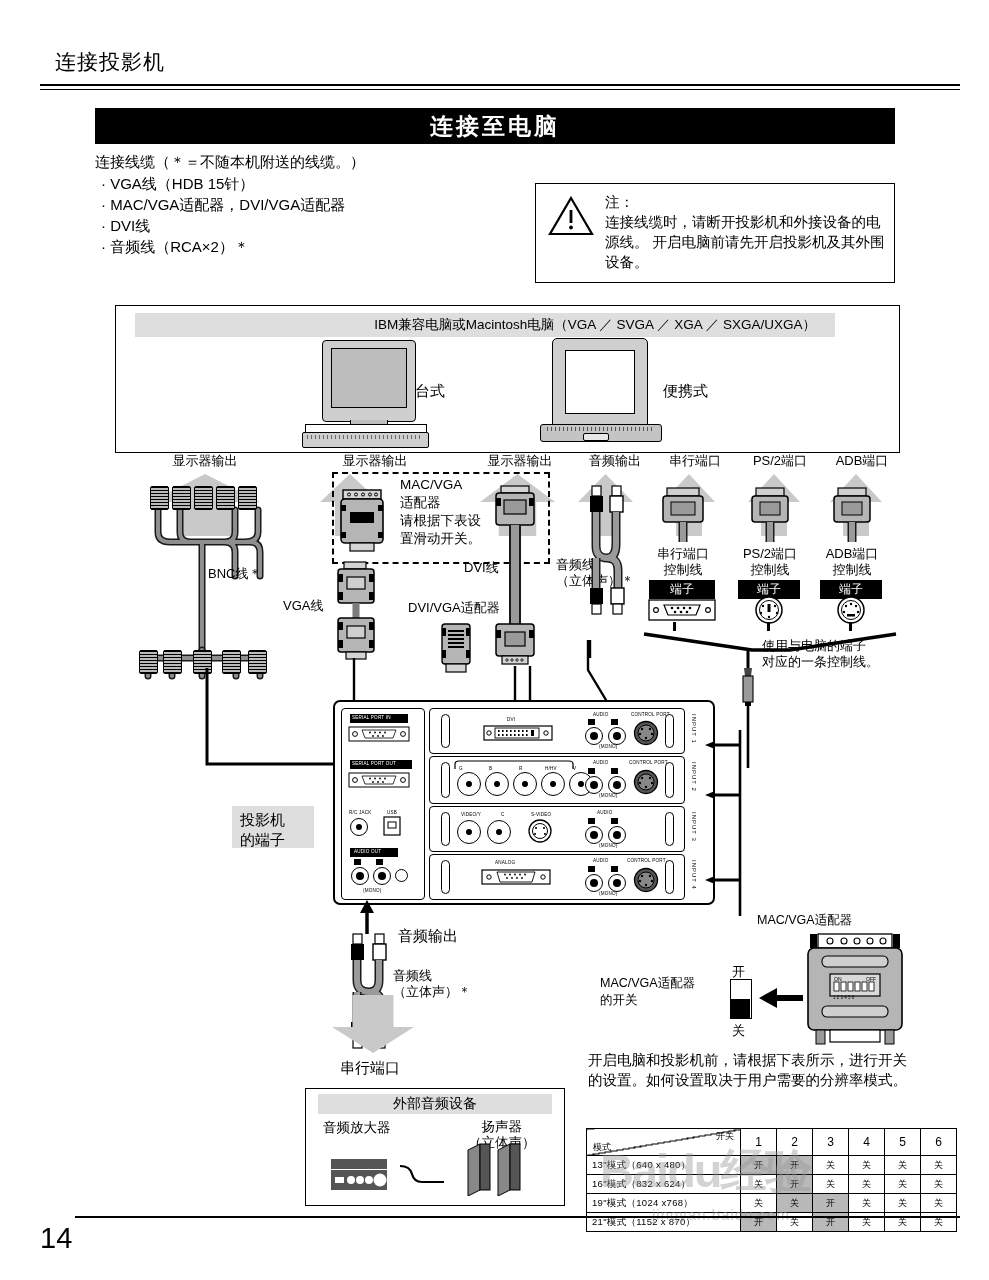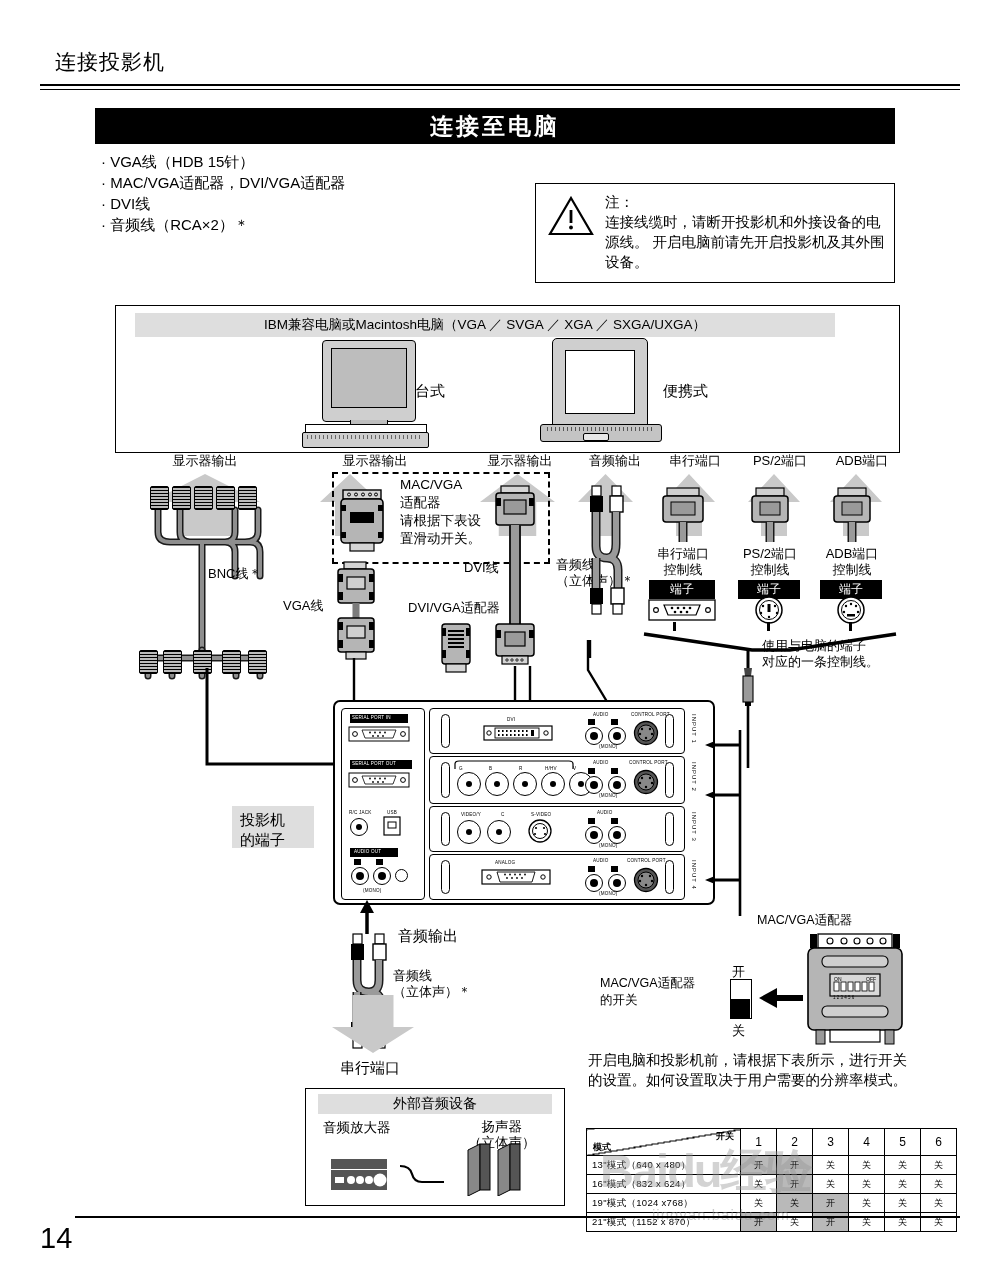--- a/index.html
+++ b/index.html
@@ -32,21 +32,21 @@
   #note-box{
     left:535px;top:183px;width:360px;height:100px;border:1px solid #000;
     box-sizing:border-box;background:#fff;
   }
   #note-tri{left:548px;top:196px;width:46px;height:40px;}
   #note-text{left:605px;top:192px;width:280px;font-size:14.5px;line-height:20px;}
 
   
   #computer-frame{left:115px;top:305px;width:785px;height:148px;border:1px solid #000;box-sizing:border-box;}
   #computer-band{left:135px;top:313px;width:700px;height:24px;background:#dedede;}
-  #computer-band-label{left:145px;top:316px;width:680px;text-align:center;font-size:13.5px;}
+  #computer-band-label{left:136px;top:316px;width:680px;text-align:right;font-size:13.5px;}
   #desktop-label{left:415px;top:382px;font-size:15px;}
   #laptop-label{left:663px;top:382px;font-size:15px;}
 
   
   .crt-body{left:322px;top:340px;width:92px;height:80px;background:#cfcfcf;border:1.5px solid #000;border-radius:4px;}
   .crt-screen{left:331px;top:348px;width:74px;height:58px;background:#bdbdbd;border:1.5px solid #000;}
   .crt-neck{left:350px;top:420px;width:36px;height:10px;background:#bdbdbd;border:1.5px solid #000;border-top:none;}
   .cpu-box{left:305px;top:424px;width:120px;height:18px;background:#fff;border:1.5px solid #000;}
   .keyboard{left:302px;top:432px;width:125px;height:14px;background:#cfcfcf;border:1.5px solid #000;border-radius:2px;}
   .kb-keys{left:307px;top:435px;width:115px;height:4px;background:repeating-linear-gradient(90deg,#666 0 1px,#cfcfcf 1px 4px);}
@@ -110,21 +110,21 @@
   #sw-black{left:731px;top:999px;width:19px;height:19px;background:#000;}
 
   
   #tbl-intro{left:588px;top:1050px;width:330px;font-size:14.5px;line-height:20px;}
   table#switch-table{position:absolute;left:586px;top:1128px;border-collapse:collapse;font-size:9px;}
   #switch-table td,#switch-table th{border:1px solid #000;text-align:center;padding:0;height:18px;}
   #switch-table th.numh{width:35px;font-weight:normal;font-size:12px;}
   #switch-table td.mode{width:148px;text-align:left;padding-left:5px;font-size:9.5px;letter-spacing:.3px;}
   #switch-table td.on{background:#b9b9b9;}
   #switch-table th.corner{
-    width:148px;height:26px;position:relative;font-weight:bold;
+    width:148px;height:26px;position:relative;font-weight:normal;
     background:linear-gradient(to bottom right,transparent calc(50% - 0.6px),#000 calc(50% - 0.6px),#000 calc(50% + 0.6px),transparent calc(50% + 0.6px));
   }
   #switch-table th.corner .sw{position:absolute;right:6px;top:1px;font-size:9px;}
   #switch-table th.corner .md{position:absolute;left:6px;bottom:1px;font-size:9px;}
 
   
   #watermark{left:600px;top:1140px;width:340px;height:110px;pointer-events:none;}
   #wm-big{position:absolute;left:0;top:0;font-size:47px;font-weight:bold;color:rgba(150,150,150,.42);letter-spacing:-2px;}
   #wm-small{position:absolute;left:52px;top:66px;font-size:15px;color:rgba(150,150,150,.5);letter-spacing:1px;}
 
@@ -135,20 +135,21 @@
 </head>
 <body>
 
 <div class="abs" id="page-header">连接投影机</div>
 <div class="abs" id="header-rule"></div>
 <div class="abs" id="header-rule2"></div>
 
 <div class="abs" id="title-bar">连接至电脑</div>
 
 <div class="abs" id="intro">
+  <div class="lead">连接线缆（＊＝不随本机附送的线缆。）</div>
   <ul>
     <li>VGA线（HDB 15针）</li>
     <li>MAC/VGA适配器，DVI/VGA适配器</li>
     <li>DVI线</li>
     <li>音频线（RCA×2）＊</li>
   </ul>
 </div>
 
 <div class="abs" id="note-box"></div>
 <svg class="abs" id="note-tri" viewBox="0 0 46 40">

